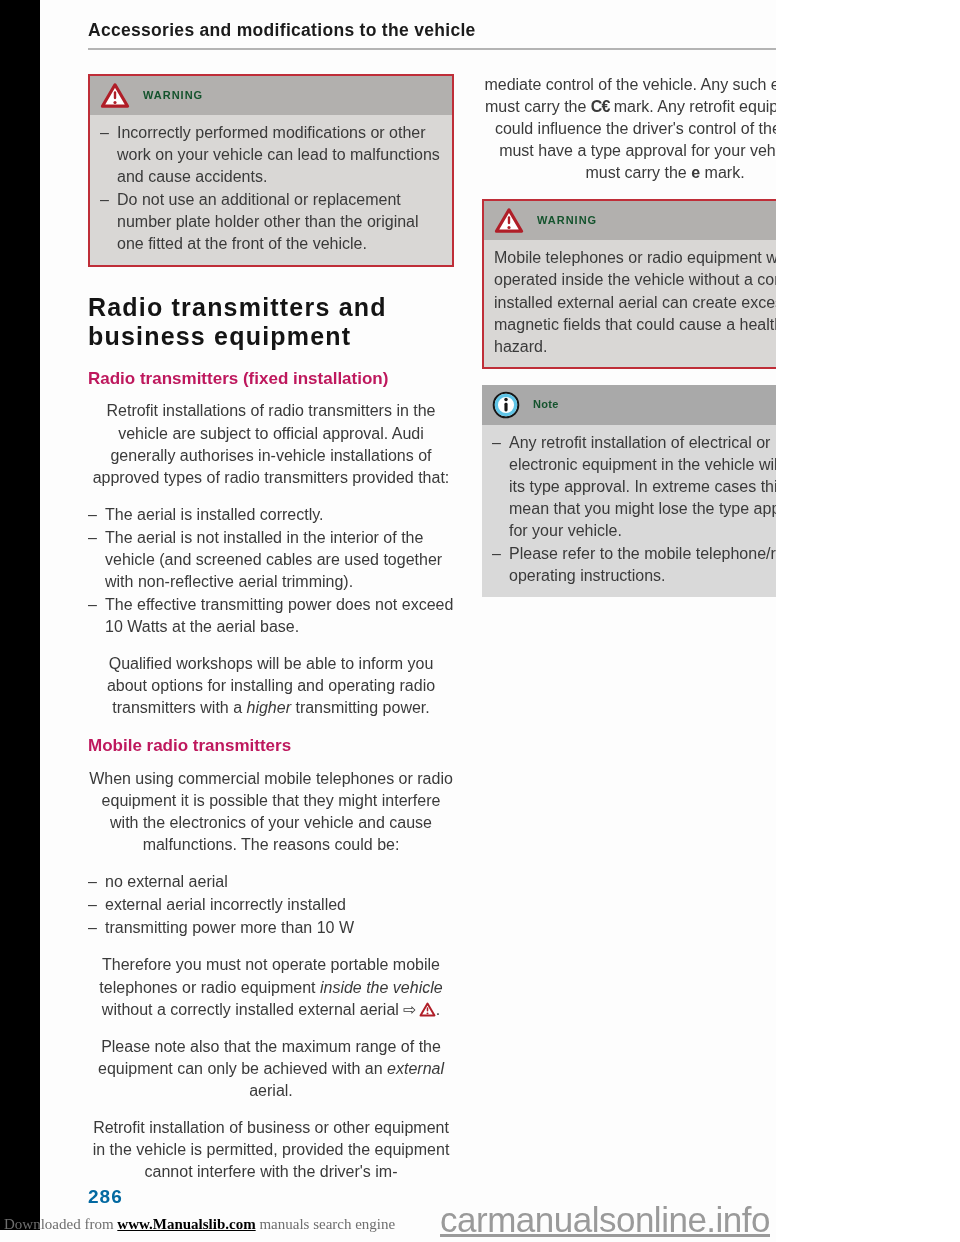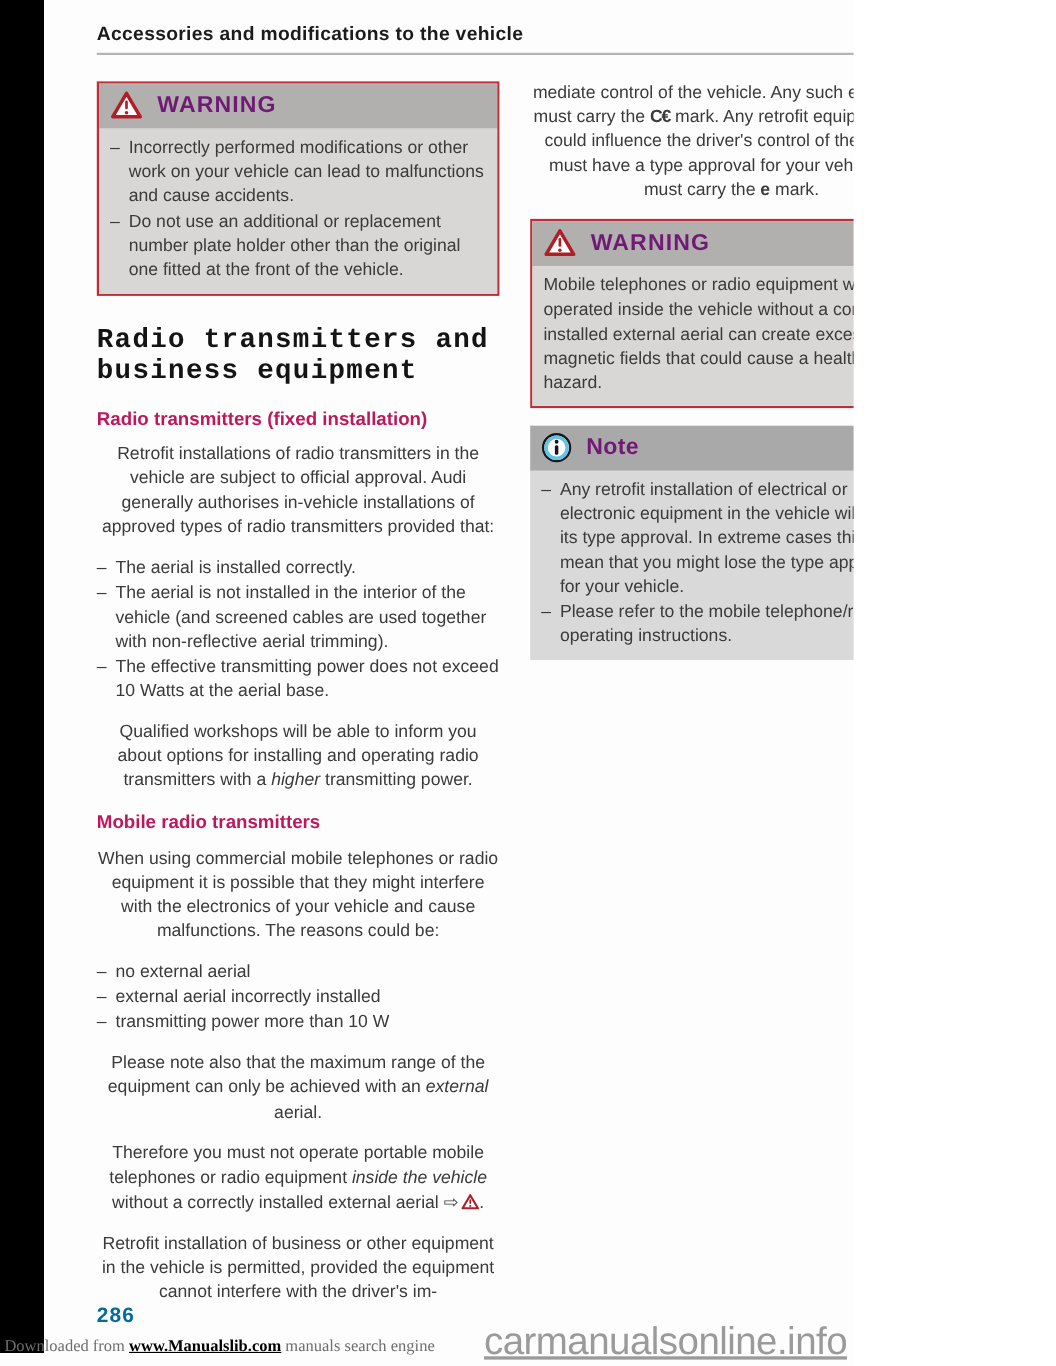--- a/index.html
+++ b/index.html
@@ -27,37 +27,37 @@
 
   p { margin:0 0 15px 0;text-align:center; }
   .italic { font-style:italic; }
   .bold { font-weight:bold; }
   .ce { font-weight:bold; letter-spacing:-1px; }
 
   
   .box { margin:0 0 16px 0; }
   .box.warning { border:2px solid #bf2e38; }
   .box-header {
-    display:flex; gap:13px;
+    display:flex; align-items:center; gap:13px;
     padding:6px 10px; background:#b2b0ae;
-    font-weight:bold; font-size:21px; letter-spacing:1px; color:#701a75;
+    font-weight:bold; font-size:11px; letter-spacing:1px; color:#14532d;
   }
   .box.note .box-header { background:#a9a9a9; letter-spacing:.3px; }
   .box-body { background:#d9d7d5; padding:7px 10px 9px 10px; }
   .box.note .box-body { background:#d9d9d9; }
 
   
   .dash-item { display:flex; margin:0 0 1px 0; }
   .dash-item .dash { flex:none; width:17px; }
   .dash-item .dash-text { flex:1; }
   .dash-list { margin:0 0 15px 0; }
 
   h1.main-heading {
     margin:26px 0 16px 0; font-size:25px; line-height:1.15;
-    font-weight:bold; color:#141414; letter-spacing:1.2px;font-family:Liberation Mono, monospace;
+    font-weight:bold; color:#141414; letter-spacing:1.2px;
   }
   h2.sub-heading {
     margin:10px 0 10px 0; font-size:17px; font-weight:bold; color:#be185d;
   }
 
   .ref-arrow { font-family:"DejaVu Sans", sans-serif; color:#3a3a3a; }
   .inline-triangle { display:inline-block; vertical-align:-2px; margin-left:2px; }
 
   .page-number {
     position:absolute; left:88px; top:1186px; z-index:2;
@@ -145,27 +145,27 @@
           <div class="dash-item">
             <span class="dash">–</span>
             <span class="dash-text">external aerial incorrectly installed</span>
           </div>
           <div class="dash-item">
             <span class="dash">–</span>
             <span class="dash-text">transmitting power more than 10 W</span>
           </div>
         </div>
 
-        <p><span>Please note also that the maximum range of the equipment can only be achieved with an </span><span class="italic">external</span><span> aerial.</span></p>
-
         <p><span>Therefore you must not operate portable mobile telephones or radio equipment </span><span class="italic">inside the vehicle</span><span> without a correctly installed external aerial </span><span class="ref-arrow">⇨</span><svg class="inline-triangle" width="17" height="15" viewBox="0 0 32 29">
               <path d="M16 3 L29.5 26 L2.5 26 Z" fill="#ffffff" stroke="#b01e28" stroke-width="3.8" stroke-linejoin="round"></path>
               <rect x="14.5" y="10" width="3" height="8.5" rx="1.4" fill="#b01e28"></rect>
               <circle cx="16" cy="22" r="1.9" fill="#b01e28"></circle>
             </svg><span>.</span></p>
+
+        <p><span>Please note also that the maximum range of the equipment can only be achieved with an </span><span class="italic">external</span><span> aerial.</span></p>
 
         <p>Retrofit installation of business or other equipment in the vehicle is permitted, provided the equipment cannot interfere with the driver's im-</p>
       </div>
 
       <div class="col col-right">
         <p><span>mediate control of the vehicle. Any such equipment must carry the </span><span class="ce">C€</span><span> mark. Any retrofit equipment that could influence the driver's control of the vehicle must have a type approval for your vehicle and must carry the </span><span class="bold">e</span><span> mark.</span></p>
 
         <div class="box warning">
           <div class="box-header">
             <svg class="icon" width="30" height="27" viewBox="0 0 32 29">

